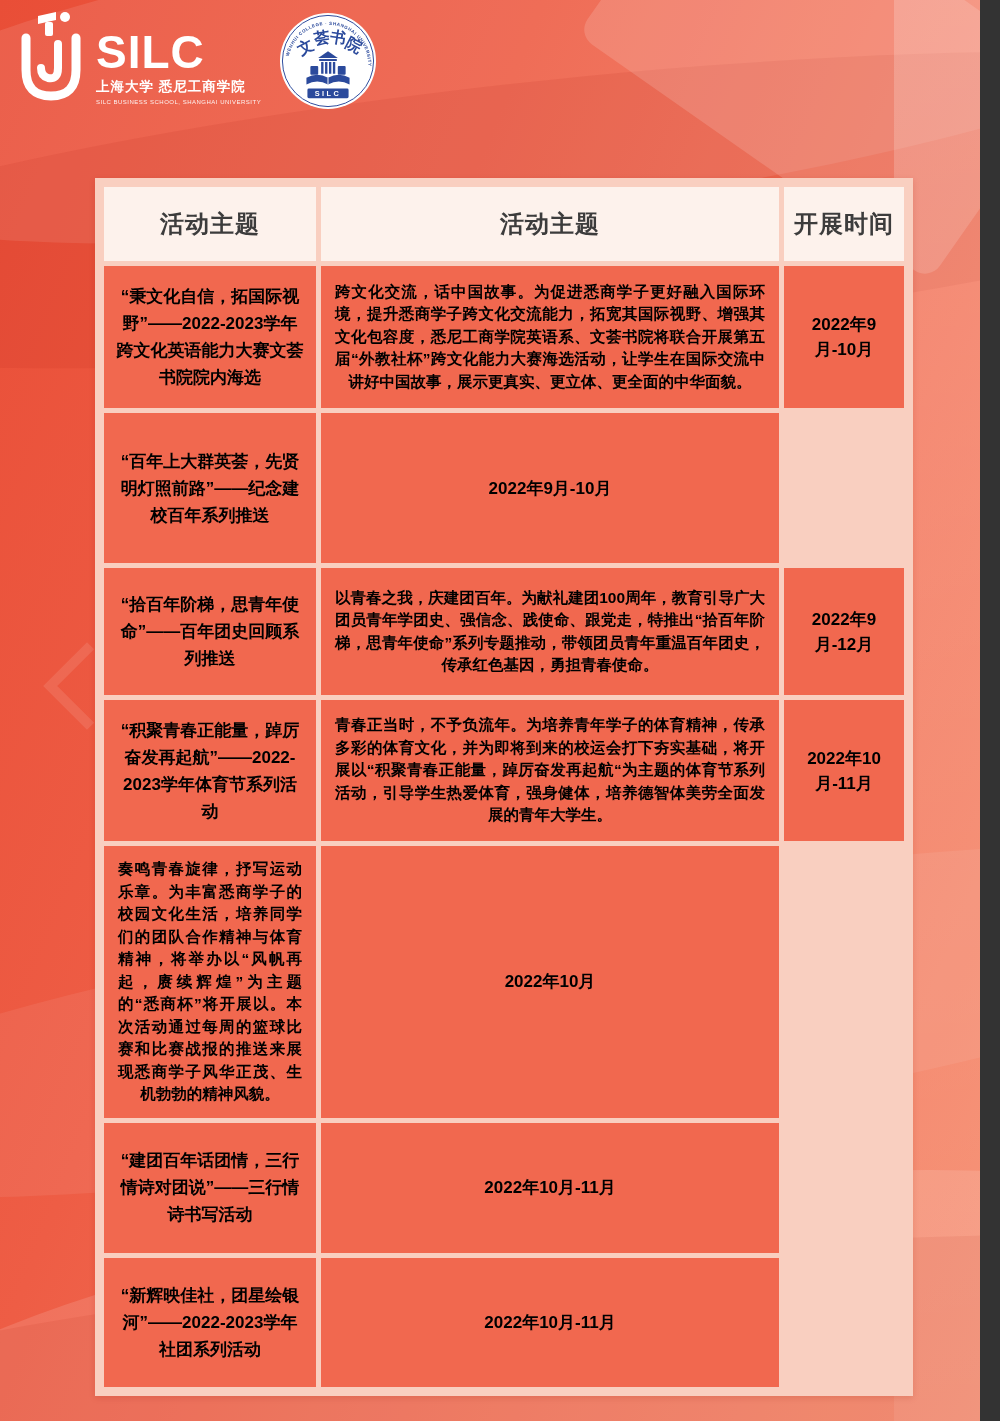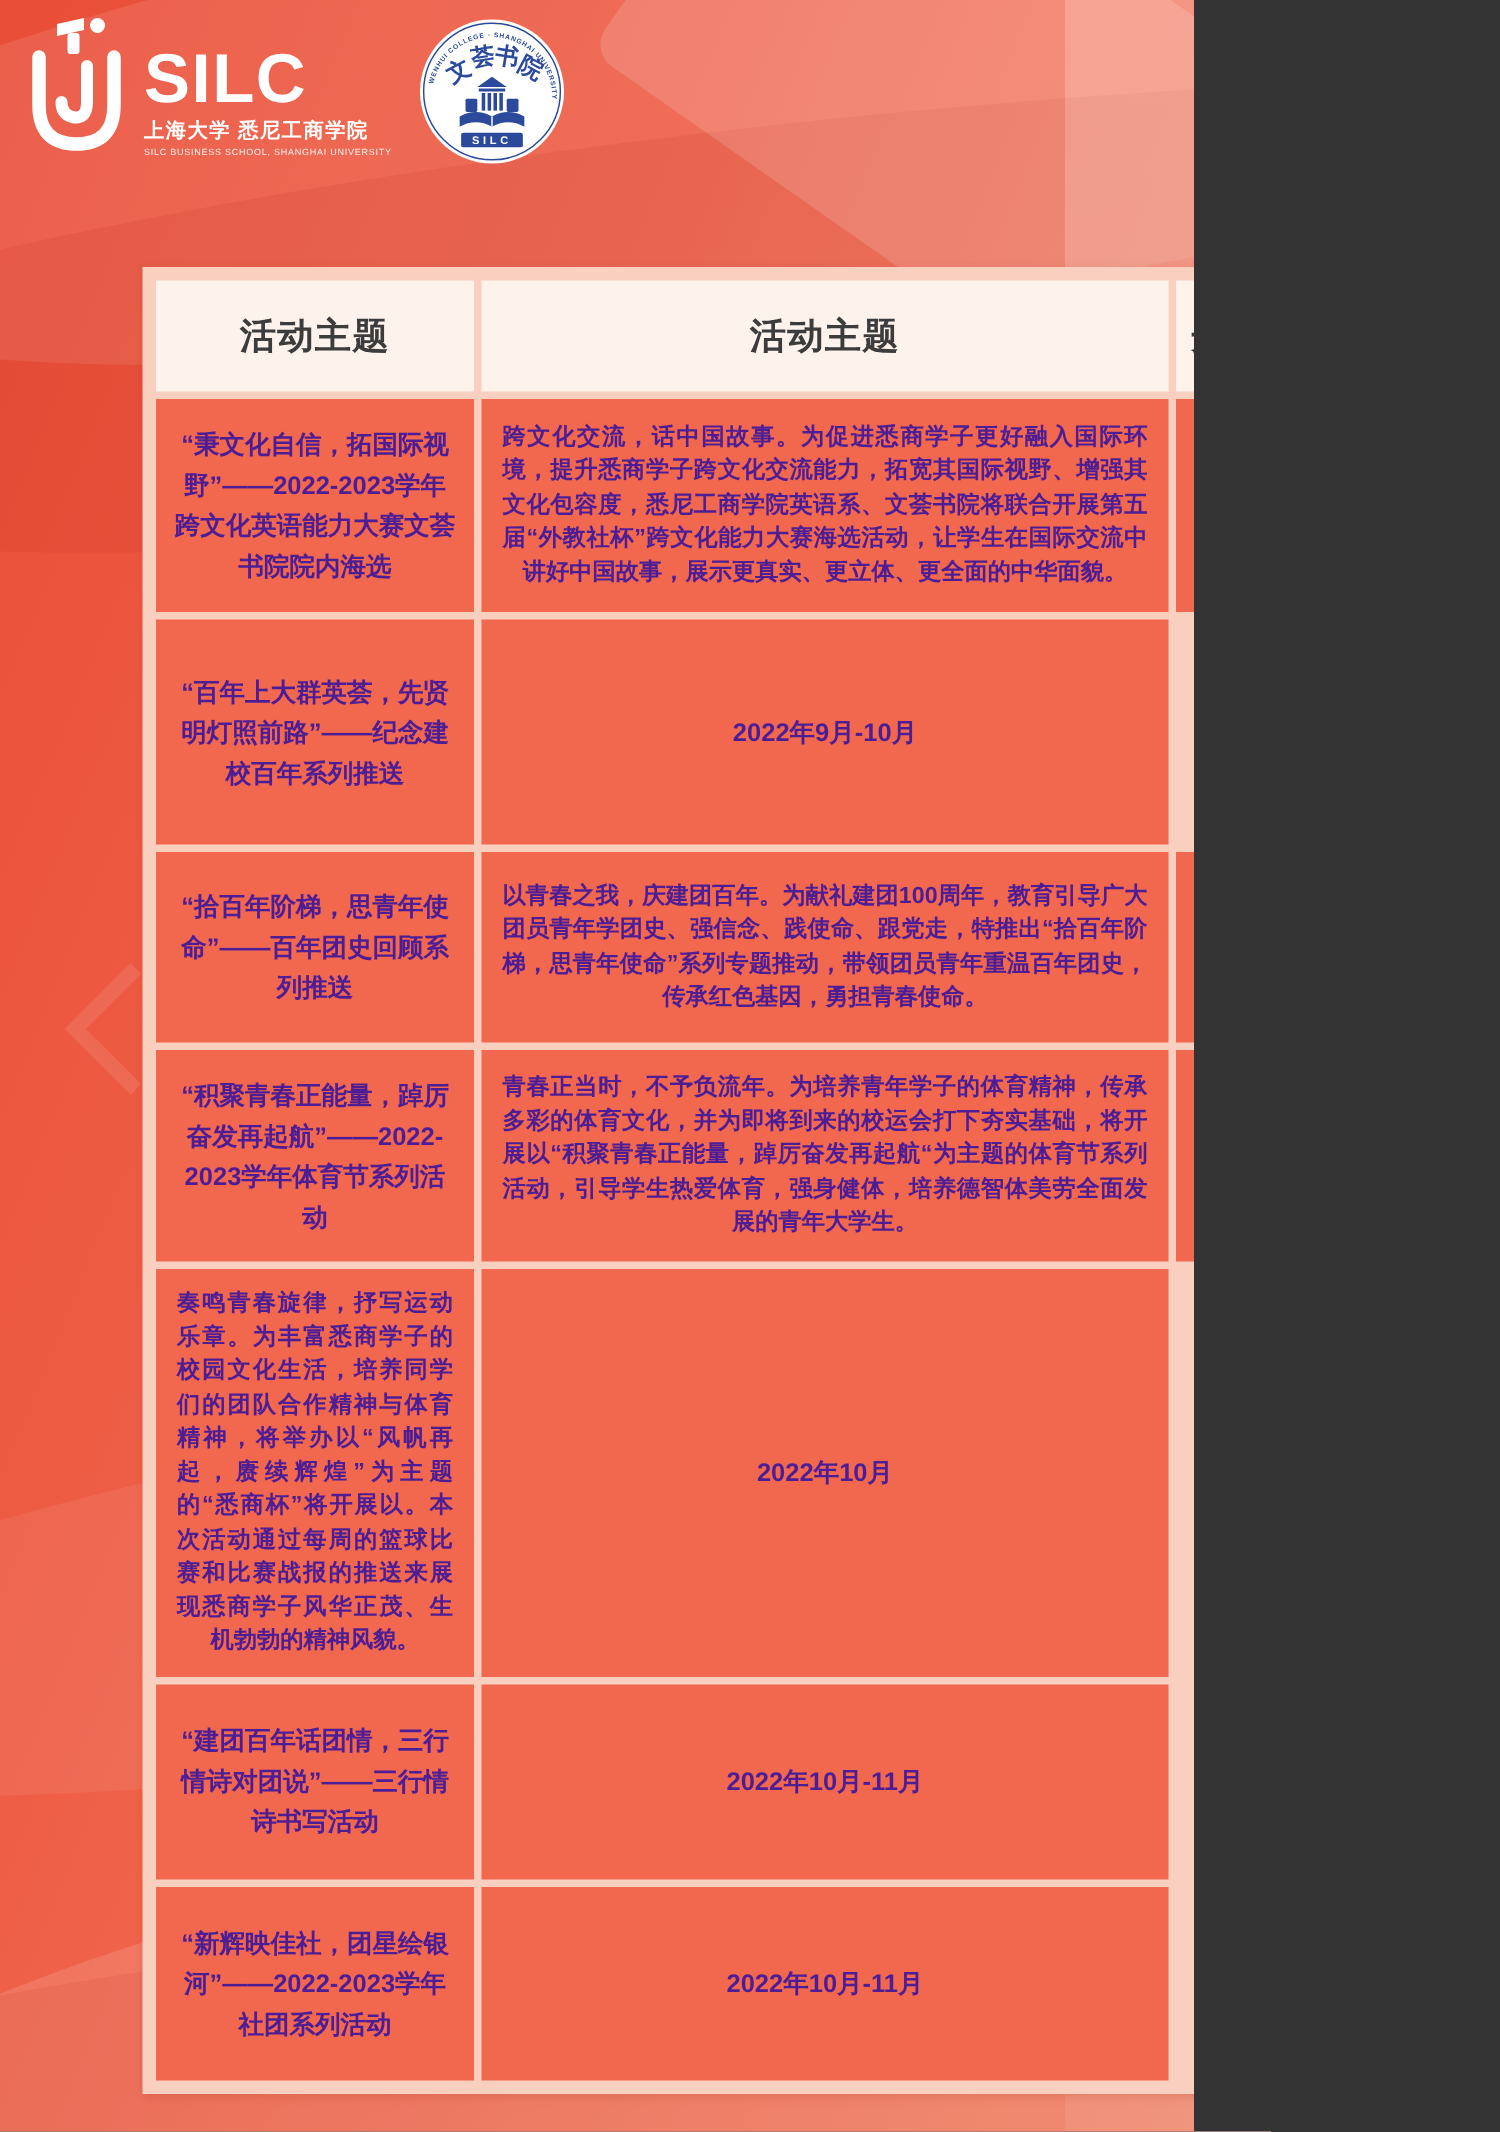--- a/index.html
+++ b/index.html
@@ -1,18 +1,18 @@
 <!DOCTYPE html>
 <html><head>
 <meta charset="utf-8">
 <style>
   * { margin:0; padding:0; box-sizing:border-box; }
   body { margin:0; background:#333; }
   .page {
-    position:relative; width:796px; height:1421px; overflow:hidden;
+    position:relative; width:980px; height:1421px; overflow:hidden;
     font-family:"Liberation Sans","DejaVu Sans",sans-serif;
     background:linear-gradient(112deg,#e94e37 0%,#ee5d45 35%,#f3755a 70%,#f58a6b 100%);
   }
   
   .shape { position:absolute; pointer-events:none; }
   .wave1 { left:-220px; top:-90px; width:1550px; height:300px; background:rgba(255,255,255,0.10); border-radius:50%; transform:rotate(-8deg); }
   .wave2 { left:-320px; top:80px; width:1750px; height:260px; background:rgba(180,30,15,0.10); border-radius:50%; transform:rotate(-6deg); }
   .wave3 { left:-220px; bottom:-200px; width:1650px; height:430px; background:rgba(255,255,255,0.13); border-radius:50%; transform:rotate(-7deg); }
   .wave4 { left:-320px; bottom:-50px; width:1750px; height:210px; background:rgba(190,35,20,0.10); border-radius:48%; transform:rotate(-5deg); }
   .wave5 { left:-300px; top:900px; width:1700px; height:240px; background:rgba(255,255,255,0.07); border-radius:50%; transform:rotate(-9deg); }
@@ -32,21 +32,21 @@
 
   
   .tbl {
     position:absolute; left:95px; top:178px; width:818px; z-index:2;
     background:#f9cfc0; padding:9px; display:flex; flex-direction:column; gap:5px;
     box-shadow:0 2px 6px rgba(150,30,10,0.15);
   }
   .grid3 { display:grid; grid-template-columns:212px 1fr 120px; gap:5px; }
   .cell { display:flex; align-items:center; justify-content:center; }
   .thead .cell { background:#fdf2ec; color:#3c3c3c; font-weight:bold; font-size:24px; min-height:74px; letter-spacing:1px; }
-  .trow .cell { background:#f1684f; color:#4c1d95; font-weight:bold;justify-content:flex-end; }
+  .trow .cell { background:#f1684f; color:#000000; font-weight:bold;justify-content:flex-end; }
   .cell-theme { padding:12px 12px; }
   .cell-theme .txt { width:100%; text-align:center; font-size:17px; line-height:27px; }
   .cell-intro { padding:12px 14px; }
   .cell-intro .txt { width:100%; text-align:justify; text-align-last:center; font-size:15.5px; line-height:22.5px; }
   .cell-time { padding:8px 8px; }
   .cell-time .txt { width:100%; text-align:center; font-size:17px; line-height:25px; }
   .trow:nth-of-type(2) .cell { min-height:142px; }
   .trow:nth-of-type(3) .cell { min-height:150px; }
   .trow:nth-of-type(4) .cell { min-height:127px; }
   .trow:nth-of-type(5) .cell { min-height:141px; }

